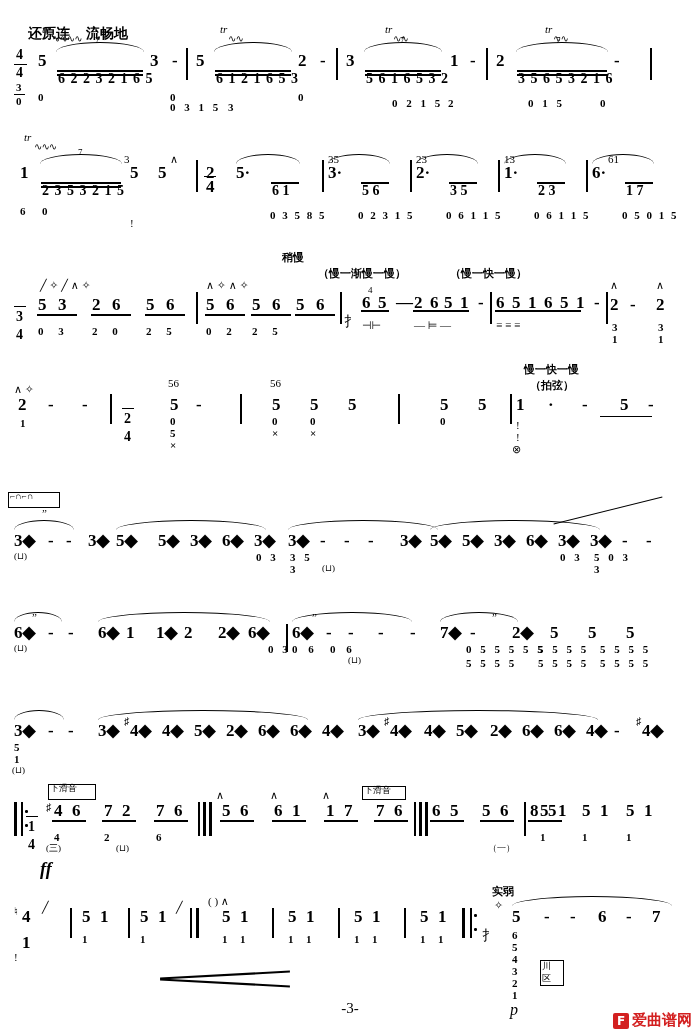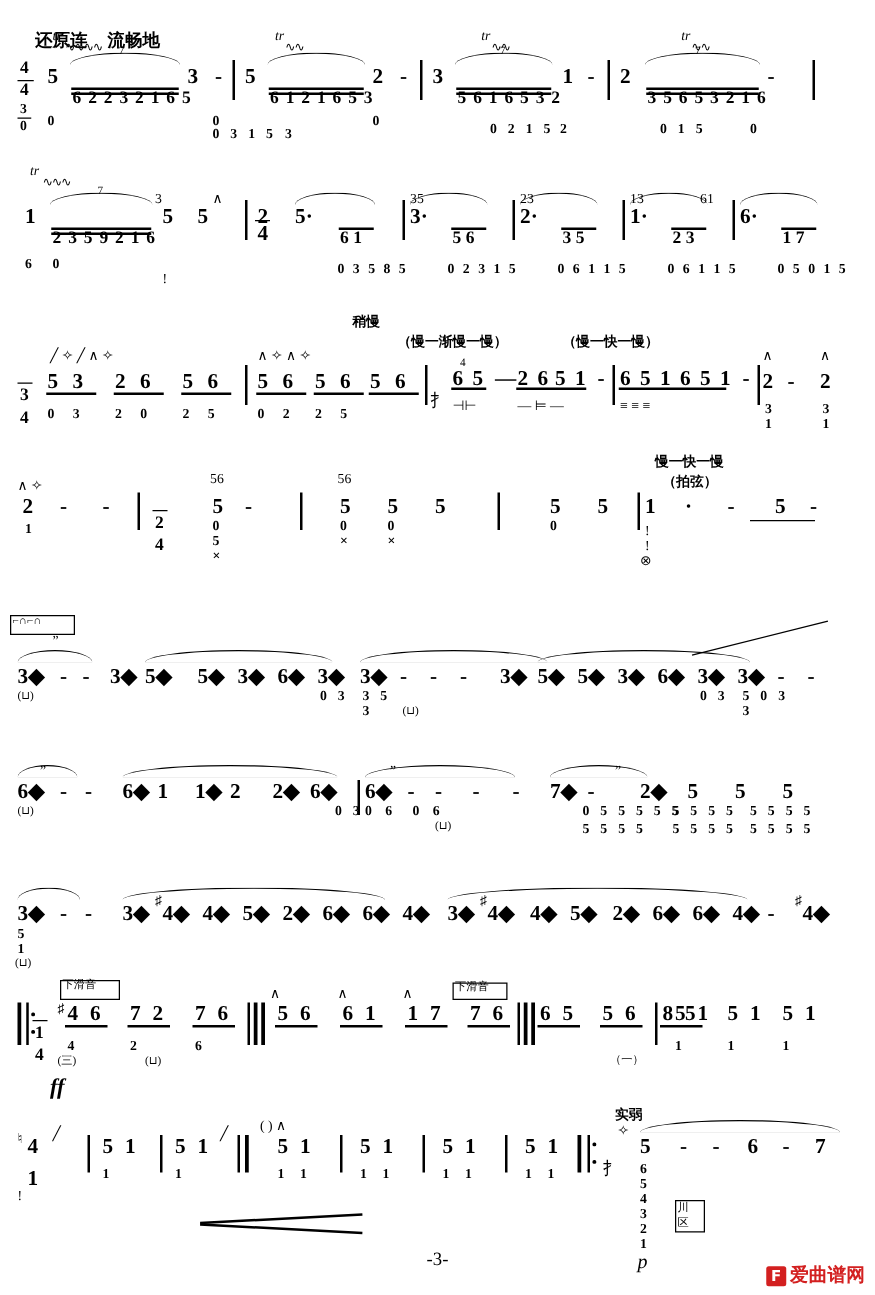--- a/index.html
+++ b/index.html
@@ -110,21 +110,21 @@
     <span class="t num sm" style="left:528px;top:78px;letter-spacing:3px;">0 1 5</span>
     <span class="t num sm" style="left:600px;top:78px;">0</span>
     <div class="barline" style="left:650px;top:28px;height:32px;"></div>
   </div>
 
   <div class="row" style="top:130px;height:90px;">
     <span class="t tr" style="left:24px;top:2px;">tr</span>
     <span class="t wav" style="left:34px;top:12px;">∿∿∿</span>
 
     <span class="t num lg" style="left:20px;top:34px;">1</span>
-    <span class="t num md" style="left:42px;top:34px;letter-spacing:1px;">2 3 5 9 2 1 6</span>
+    <span class="t num md" style="left:42px;top:34px;letter-spacing:1px;">2 3 5 3 2 1 5</span>
     <div class="beam" style="left:41px;top:52px;width:80px;"></div>
     <div class="beam" style="left:41px;top:56px;width:80px;"></div>
     <span class="t tiny" style="left:78px;top:18px;">7</span>
     <div class="slur" style="left:40px;top:24px;width:82px;"></div>
     <span class="t num lg" style="left:130px;top:34px;">5</span>
     <span class="t num lg" style="left:158px;top:34px;">5</span>
     <span class="t sm" style="left:124px;top:24px;">3</span>
     <span class="t sm" style="left:170px;top:24px;">∧</span>
     <span class="t num sm" style="left:20px;top:76px;">6</span>
     <span class="t num sm" style="left:42px;top:76px;">0</span>
@@ -158,21 +158,21 @@
     <div class="barline" style="left:498px;top:30px;height:32px;"></div>
 
     <span class="t sm" style="left:504px;top:24px;">13</span>
     <span class="t num lg" style="left:504px;top:34px;">1·</span>
     <span class="t num md" style="left:538px;top:34px;">2 3</span>
     <div class="beam" style="left:537px;top:52px;width:28px;"></div>
     <div class="slur" style="left:504px;top:24px;width:62px;"></div>
     <span class="t num sm" style="left:534px;top:80px;letter-spacing:2px;">0 6 1 1 5</span>
     <div class="barline" style="left:586px;top:30px;height:32px;"></div>
 
-    <span class="t sm" style="left:560px;top:24px;">61</span>
+    <span class="t sm" style="left:608px;top:24px;">61</span>
     <span class="t num lg" style="left:592px;top:34px;">6·</span>
     <span class="t num md" style="left:626px;top:34px;">1 7</span>
     <div class="beam" style="left:625px;top:52px;width:28px;"></div>
     <div class="slur" style="left:592px;top:24px;width:62px;"></div>
     <span class="t num sm" style="left:622px;top:80px;letter-spacing:2px;">0 5 0 1 5</span>
   </div>
 
   <div class="row" style="top:250px;height:100px;">
     <span class="t cn sm" style="left:282px;top:2px;font-weight:bold;">稍慢</span>
     <span class="t cn sm" style="left:318px;top:18px;font-weight:bold;">（慢一渐慢一慢）</span>

